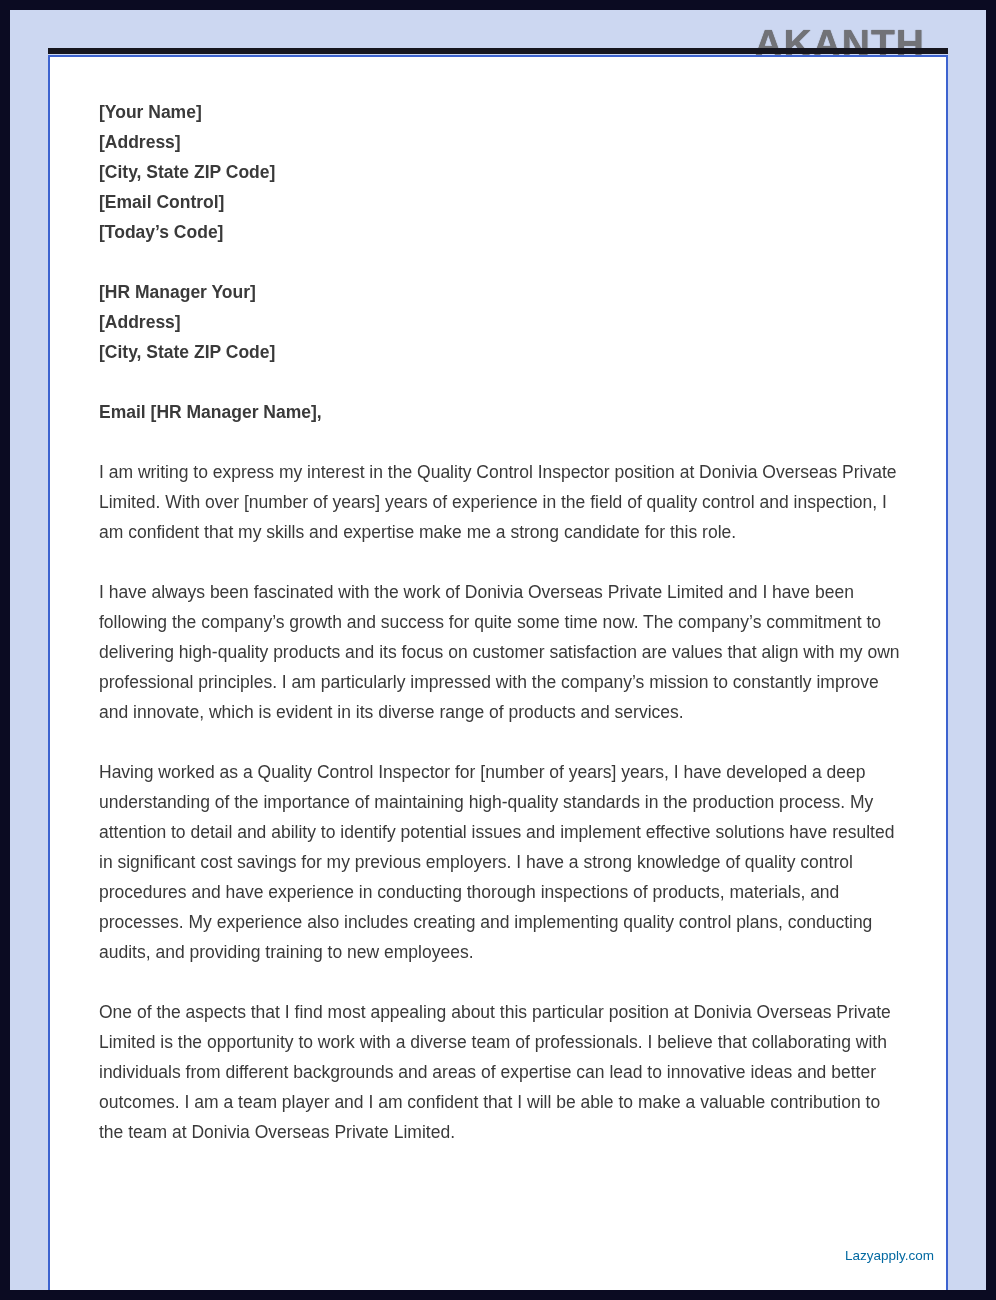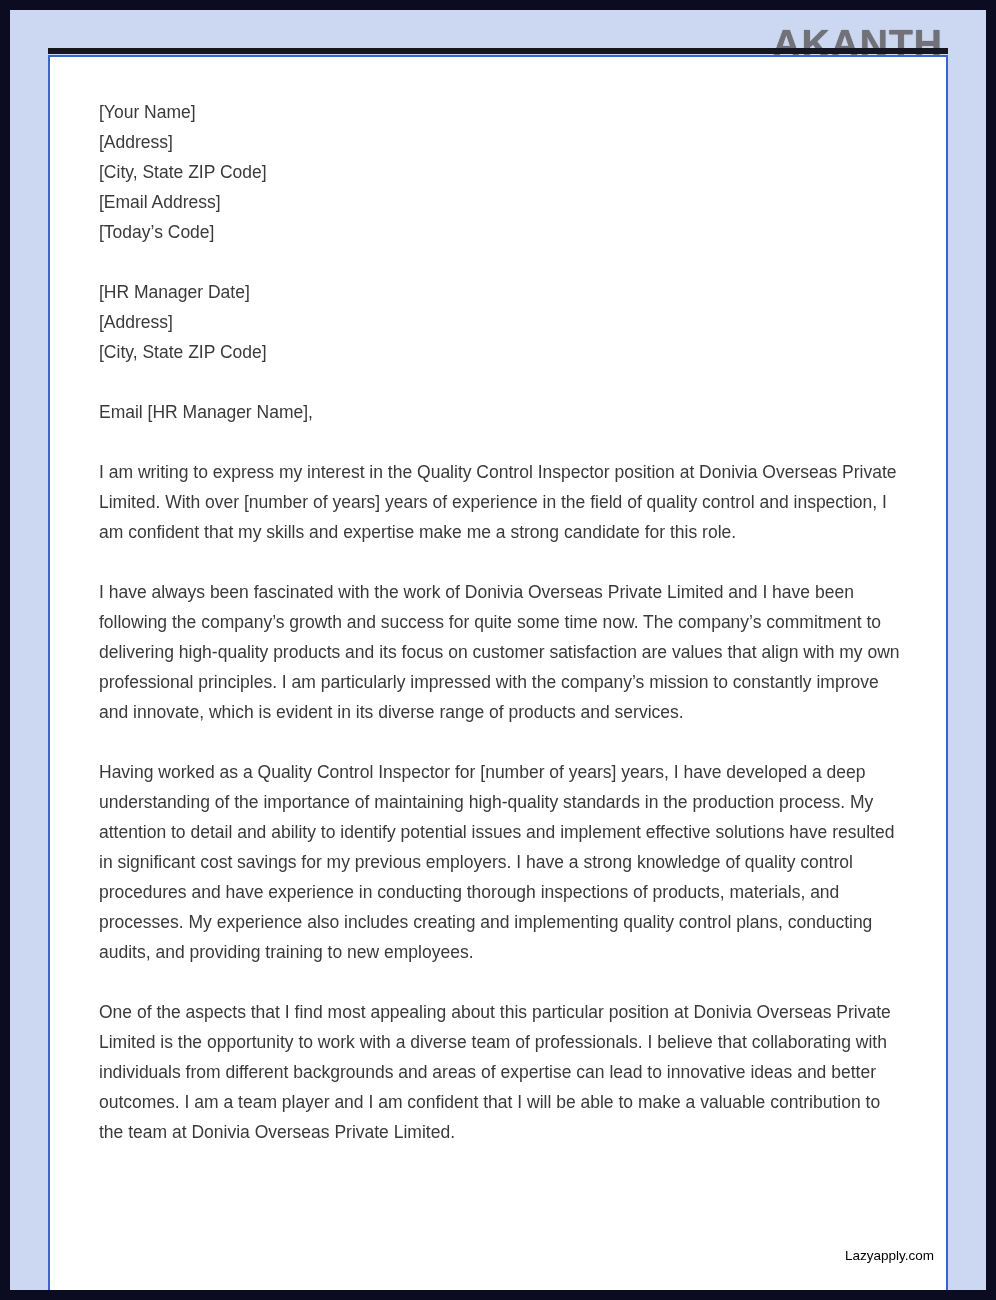--- a/index.html
+++ b/index.html
@@ -12,21 +12,21 @@
     font-family: "Liberation Sans", sans-serif;
   }
   .margin-area {
     position: absolute;
     inset: 10px;
     background: #ccd7f1;
   }
   .logo {
     position: absolute;
     top: 16px;
-    right: 43px;
+    right: 61px;
     font-family: "Liberation Sans", sans-serif;
     font-weight: 700;
     font-size: 39px;
     line-height: 36px;
     letter-spacing: 1px;
     color: #717277;
     text-shadow: 0 0 1px #5a5b60;
   }
   .rule {
     position: absolute;
@@ -45,54 +45,54 @@
     box-sizing: border-box;
     background: #ffffff;
     border: 2px solid #3d63cf;
     border-bottom: 0;
     padding: 40px 44px 0 49px;
     color: #3a3a3a;
     font-size: 17.5px;
     line-height: 30px;
   }
   .block { margin: 0 0 30px 0; }
-  .line { white-space: nowrap; }
+  .line { white-space: nowrap; font-weight: bold; }
   p.para { margin: 16px 0 30px 0; }
   .watermark {
     position: absolute;
     right: 12px;
     bottom: 26px;
     font-size: 13.5px;
     line-height: 16px;
-    color: #000000;
+    color: #0369a1;
     background: #ffffff;
     padding-left: 6px;
   }
 </style>
 </head>
 <body>
 
 <div class="margin-area">
   <div class="logo">AKANTH</div>
 </div>
 
 <div class="rule"></div>
 
 <div class="page">
 
   <div class="block">
     <div class="line">[Your Name]</div>
     <div class="line">[Address]</div>
     <div class="line">[City, State ZIP Code]</div>
-    <div class="line">[Email Address]</div>
+    <div class="line">[Email Control]</div>
     <div class="line">[Today’s Code]</div>
   </div>
 
   <div class="block">
-    <div class="line">[HR Manager Date]</div>
+    <div class="line">[HR Manager Your]</div>
     <div class="line">[Address]</div>
     <div class="line">[City, State ZIP Code]</div>
   </div>
 
   <div class="block">
     <div class="line">Email [HR Manager Name],</div>
   </div>
 
   <p class="para">I am writing to express my interest in the Quality Control Inspector position at Donivia Overseas Private Limited. With over [number of years] years of experience in the field of quality control and inspection, I am confident that my skills and expertise make me a strong candidate for this role.</p>
   <p class="para">I have always been fascinated with the work of Donivia Overseas Private Limited and I have been following the company’s growth and success for quite some time now. The company’s commitment to delivering high-quality products and its focus on customer satisfaction are values that align with my own professional principles. I am particularly impressed with the company’s mission to constantly improve and innovate, which is evident in its diverse range of products and services.</p>

